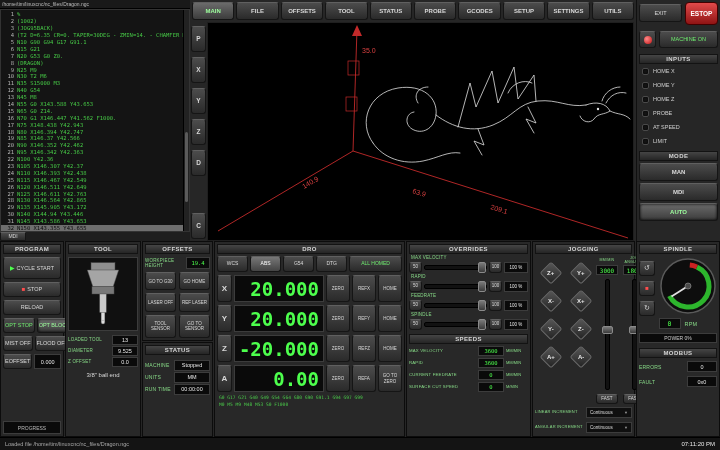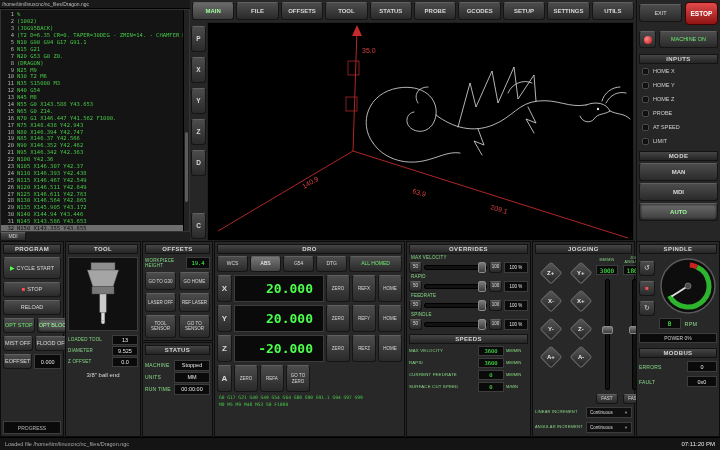--- a/index.html
+++ b/index.html
@@ -92,21 +92,21 @@
   .strow .lbl { flex:1; font-size:5px; }
   .strow .disp { width:36px; height:11px; flex:0 0 36px; }
 
   #dro { left:214px; top:241px; width:191px; height:196px; }
   .dro-hrow { display:flex; gap:2px; height:16px; margin-top:2px; }
   .dro-hbtn { flex:1; font-size:5px; }
   .dro-hbtn:nth-of-type(2) { background:linear-gradient(180deg,#777,#444); color:#fff; }
   .dro-hbtn:last-of-type { flex:1.8; color:#6ee96e; }
   .drorow { display:flex; gap:2px; height:27px; margin-top:3px; }
   .axbtn { width:15px; flex:0 0 15px; font-size:8px; font-weight:bold; }
-  .drodisp { flex:1; justify-content:flex-end; padding-right:10px; font-size:13px; font-weight:bold; }
+  .drodisp { flex:1; justify-content:flex-end; padding-right:4px; font-size:19px; font-weight:bold; }
   .dro-sm { width:24px; flex:0 0 24px; font-size:4.5px; }
   .codes { margin-top:3px; font-size:4.6px; color:#49c549; font-family:"DejaVu Sans Mono",monospace; line-height:1.5; padding:0 2px; }
 
   #overrides { left:406px; top:241px; width:125px; height:196px; }
   .ovgroup { margin-top:1px; }
   .ovlabel { display:block; margin:1px 0 1px 2px; }
   .ovrow { display:flex; gap:2px; align-items:center; height:12px; }
   .ovbtn { width:13px; height:11px; flex:0 0 13px; font-size:4.5px; }
   .track { flex:1; height:5px; background:#111; border:1px solid #000; border-radius:2px; position:relative; }
   .thumb { position:absolute; width:8px; height:11px; top:-4px; background:linear-gradient(180deg,#7a7a7a,#3a3a3a); border:1px solid #8a8a8a; border-radius:2px; right:0; }
@@ -593,20 +593,21 @@
         <div class="drorow">
           <div class="btn axbtn">Z</div>
           <div class="disp gv drodisp">-20.000</div>
           <div class="btn dro-sm">ZERO</div>
           <div class="btn dro-sm">REFZ</div>
           <div class="btn dro-sm">HOME</div>
         </div>
 
         <div class="drorow">
           <div class="btn axbtn">A</div>
+          <div class="disp gv drodisp">0.00</div>
           <div class="btn dro-sm">ZERO</div>
           <div class="btn dro-sm">REFA</div>
           <div class="btn dro-sm">GO TO ZERO</div>
         </div>
       </div>
     <div class="codes">G0 G17 G21 G40 G49 G54 G64 G80 G90 G91.1 G94 G97 G99</div>
     <div class="codes" style="margin-top:0;">M0 M5 M9 M48 M53 S0 F1000</div>
   </div>
 
   <div class="panel" id="overrides">

